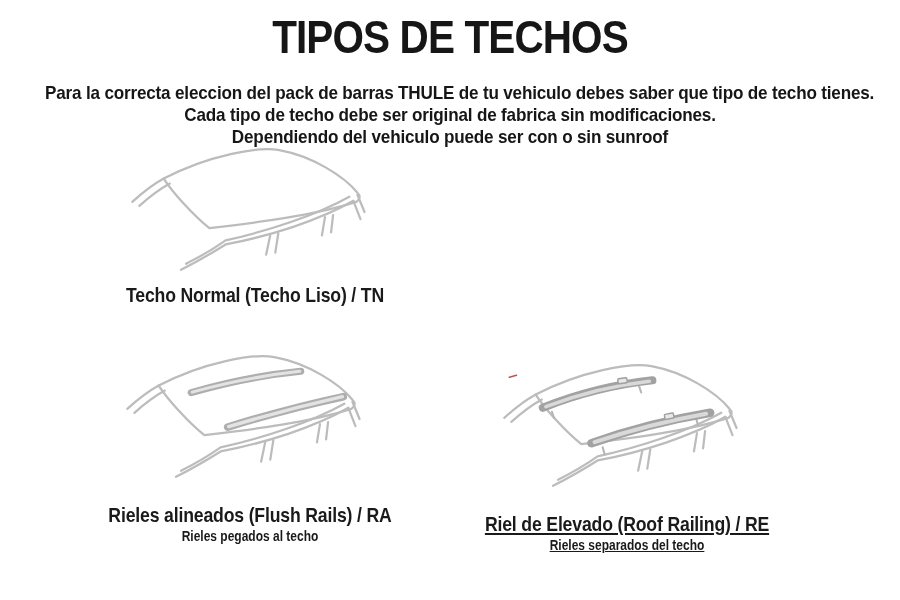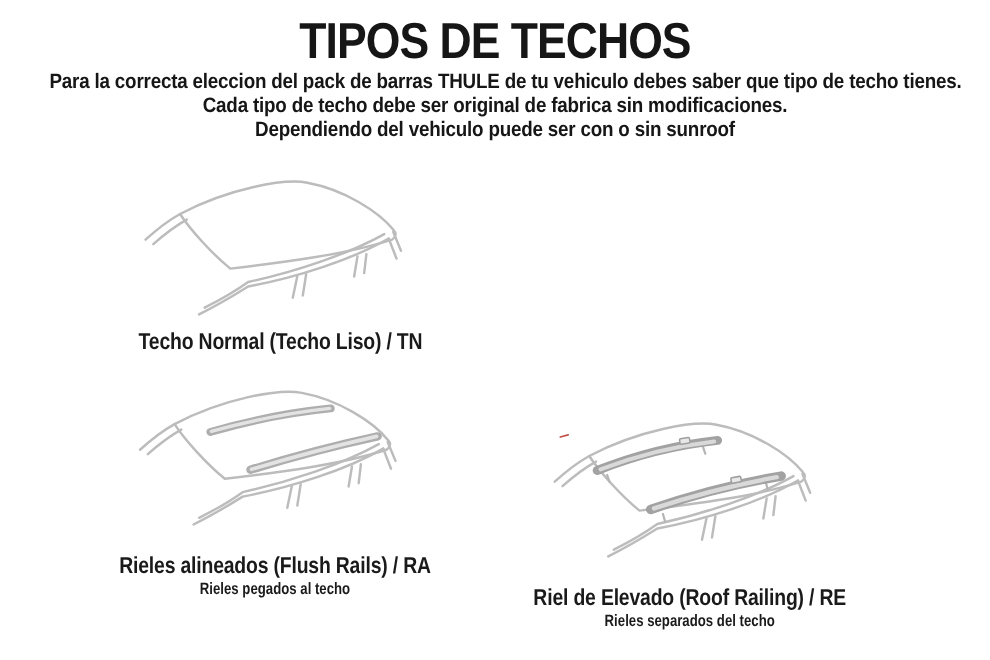--- a/index.html
+++ b/index.html
@@ -18,42 +18,42 @@
     font-size:46px;
     font-weight:700;
     line-height:48px;
     letter-spacing:-1px;
     transform:scaleX(.88);
     transform-origin:50% 50%;
     white-space:nowrap;
     color:#161616;
   }
   .intro{
-    margin-top:3px;
+    margin-top:21px;
     text-align:center;
     font-size:19px;
     font-weight:600;
     line-height:22px;
     letter-spacing:-0.2px;
     color:#161616;
   }
   .intro-line{
     transform:scaleX(.9);
     transform-origin:50% 50%;
     white-space:nowrap;
   }
   .fig{
     position:absolute;
     width:350px;
     text-align:center;
   }
-  .fig-tn{left:80px;top:157px;}
+  .fig-tn{left:80px;top:141px;}
   .fig-pf{left:445px;top:153px;}
   .fig-ra{left:75px;top:348px;}
-  .fig-re{left:452px;top:377px;}
+  .fig-re{left:452px;top:357px;text-decoration:underline;}
   .roof-svg{
     display:block;
     margin:0 auto;
     filter:blur(.35px);
   }
   .fig-caption{
     font-size:21px;
     font-weight:600;
     line-height:22px;
     letter-spacing:-0.2px;

